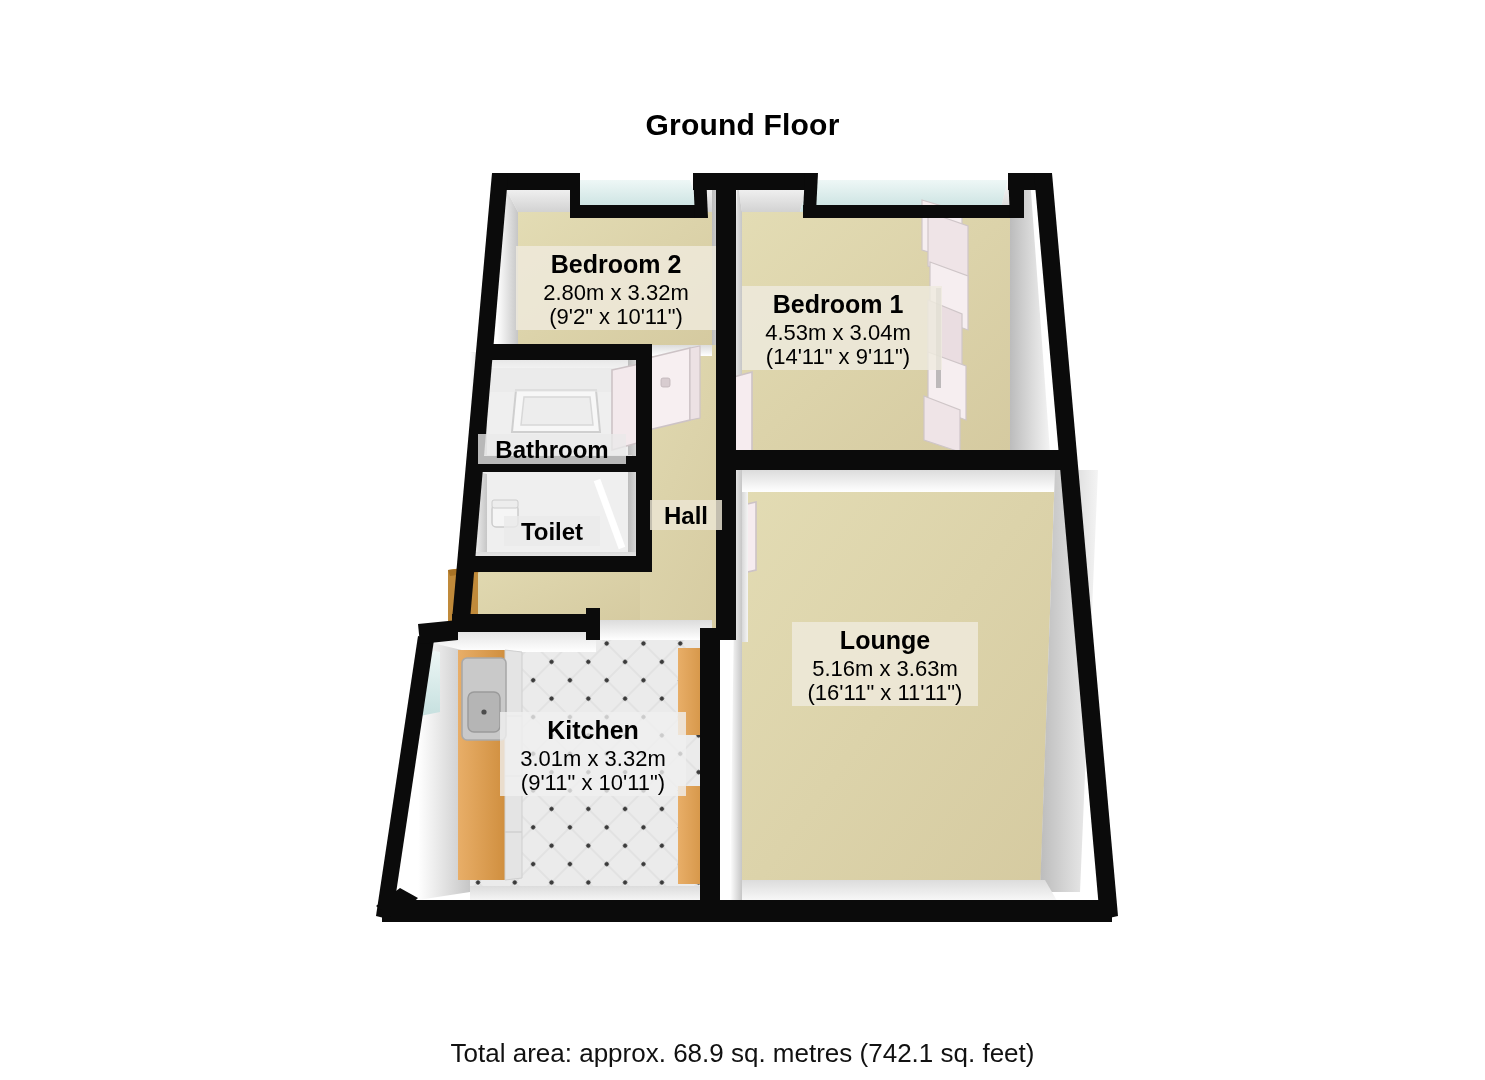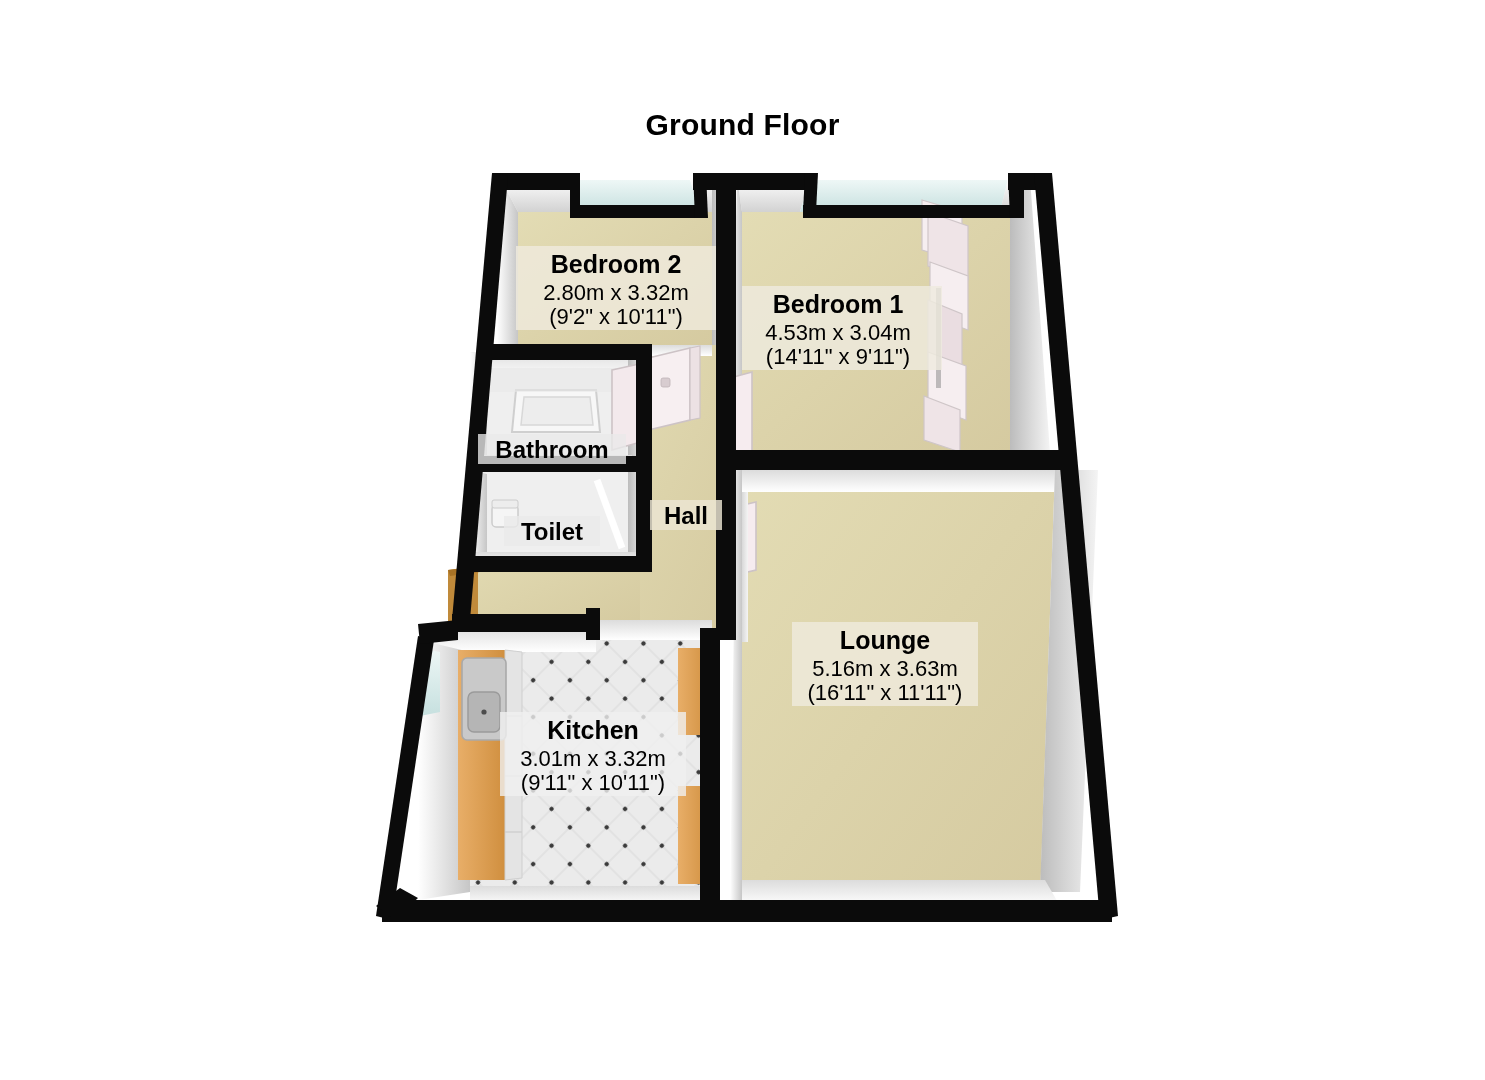--- a/index.html
+++ b/index.html
@@ -287,14 +287,15 @@
       <g>
         <rect x="500" y="712" width="186" height="84" fill="#f0f0f0" opacity=".80"></rect>
         <text class="rmlabel rmname" x="593" y="739" text-anchor="middle">Kitchen</text>
         <text class="rmlabel rmdim" x="593" y="766" text-anchor="middle">3.01m x 3.32m</text>
         <text class="rmlabel rmdim" x="593" y="790" text-anchor="middle">(9'11" x 10'11")</text>
       </g>
 
     </g>
   </svg>
 
+  <div id="total-area">Total area: approx. 68.9 sq. metres (742.1 sq. feet)</div>
 
 </div>
 
 </body></html>

